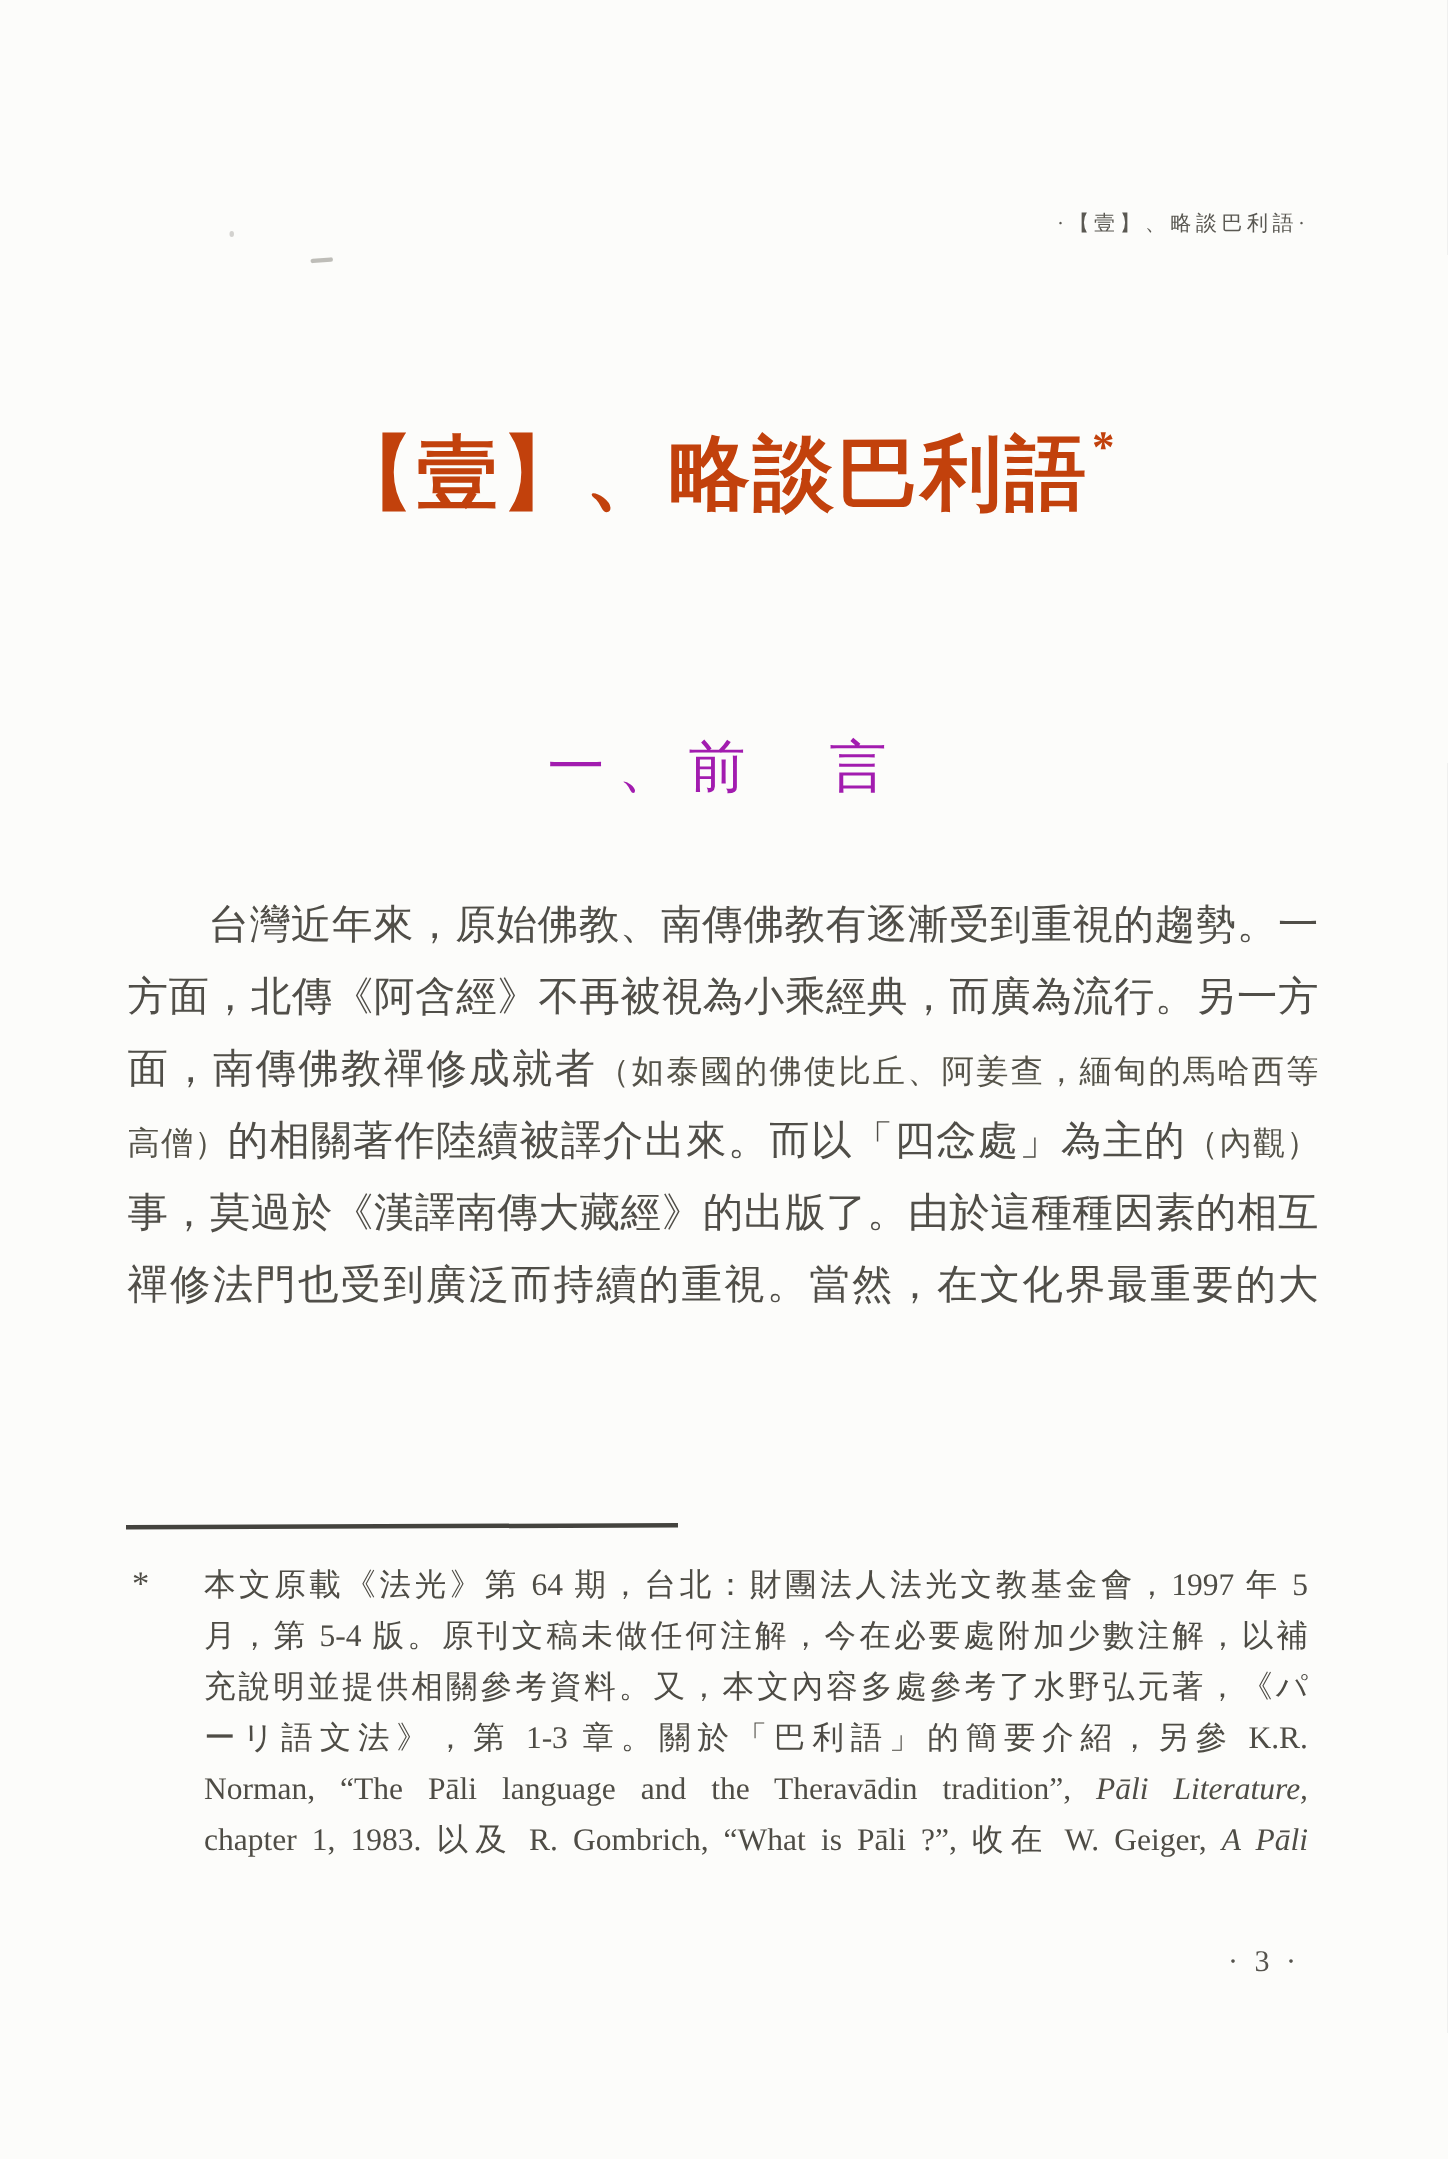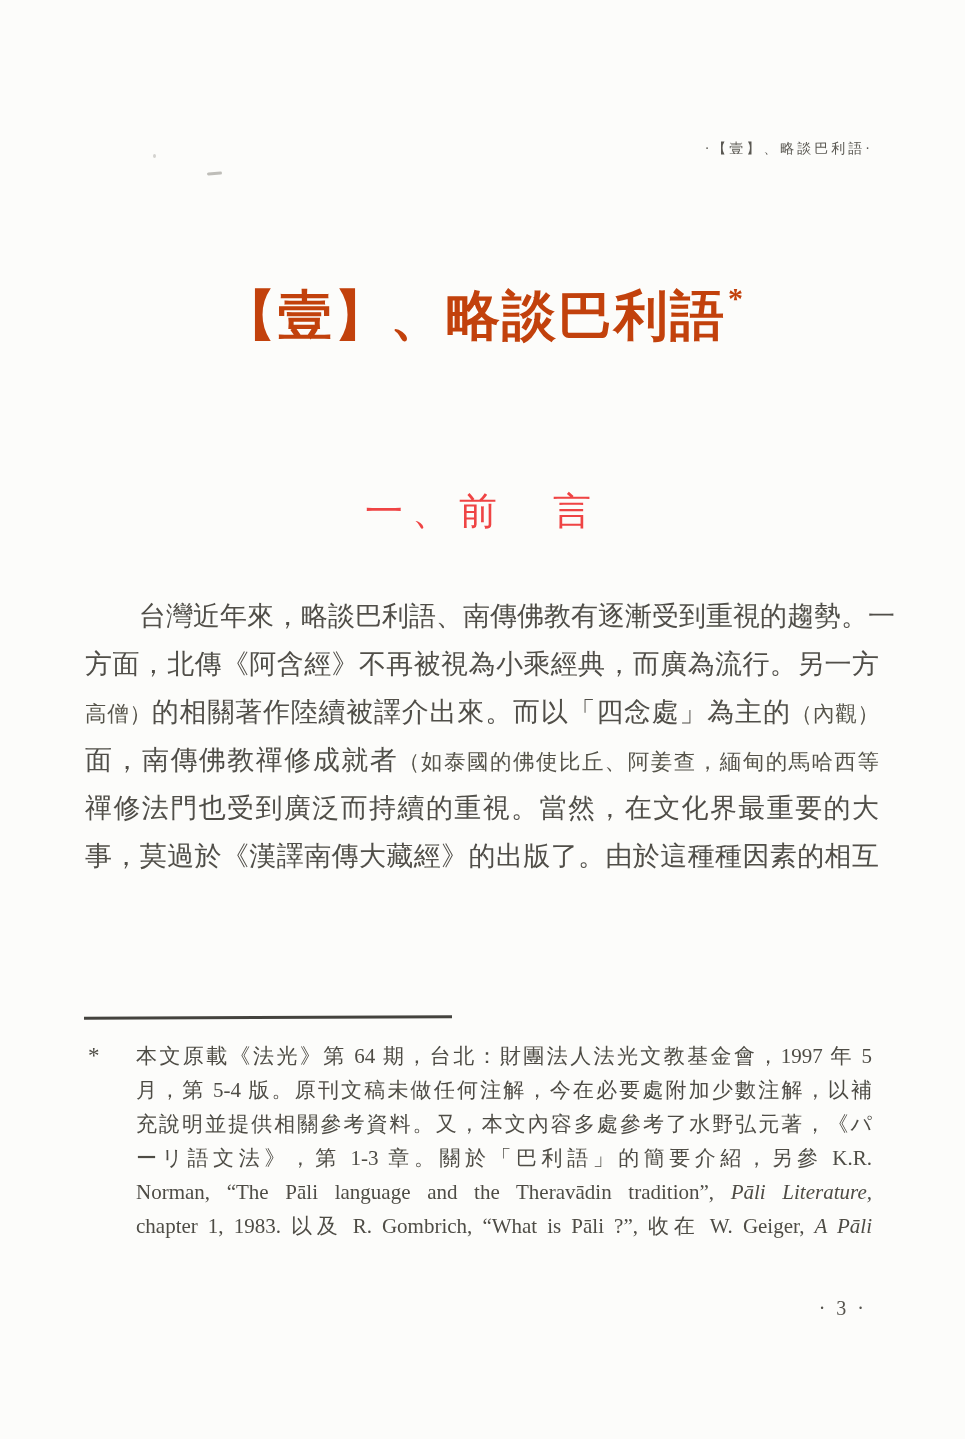--- a/index.html
+++ b/index.html
@@ -74,21 +74,21 @@
   
   .section-heading {
     position: absolute;
     top: 486px;
     left: 0;
     width: 100%;
     text-align: center;
     font-size: 38px;
     font-weight: normal;
     letter-spacing: 9px;
-    color: #ef4444;
+    color: #a21caf;
     white-space: nowrap;
   }
 
   
   .body-block {
     position: absolute;
     top: 594px;
     left: 85px;
     width: 794px;
     font-size: 27px;
@@ -159,26 +159,26 @@
   <div class="running-header">·【壹】、略談巴利語·</div>
 
   <div class="artifact-dash"></div>
   <div class="artifact-speck"></div>
 
   <h1 class="doc-title"><span>【壹】、略談巴利語</span><span class="fn-mark-sup">*</span></h1>
 
   <h2 class="section-heading">一、前　言</h2>
 
   <div class="body-block">
-    <div class="body-line indent"><span>台灣近年來，略談巴利語、南傳佛教有逐漸受到重視的趨勢。一</span></div>
+    <div class="body-line indent"><span>台灣近年來，原始佛教、南傳佛教有逐漸受到重視的趨勢。一</span></div>
     <div class="body-line"><span>方面，北傳《阿含經》不再被視為小乘經典，而廣為流行。另一方</span></div>
+    <div class="body-line"><span>面，南傳佛教禪修成就者</span><span class="annotation">（如泰國的佛使比丘、阿姜查，緬甸的馬哈西等</span></div>
     <div class="body-line"><span class="annotation">高僧）</span><span>的相關著作陸續被譯介出來。而以「四念處」為主的</span><span class="annotation">（內觀）</span></div>
-    <div class="body-line"><span>面，南傳佛教禪修成就者</span><span class="annotation">（如泰國的佛使比丘、阿姜查，緬甸的馬哈西等</span></div>
+    <div class="body-line"><span>事，莫過於《漢譯南傳大藏經》的出版了。由於這種種因素的相互</span></div>
     <div class="body-line"><span>禪修法門也受到廣泛而持續的重視。當然，在文化界最重要的大</span></div>
-    <div class="body-line"><span>事，莫過於《漢譯南傳大藏經》的出版了。由於這種種因素的相互</span></div>
   </div>
 
   <div class="footnote-rule"></div>
 
   <div class="footnote-block">
     <span class="fn-marker">*</span>
     <div class="fn-line"><span>本文原載《法光》第 64 期，台北：財團法人法光文教基金會，1997 年 5</span></div>
     <div class="fn-line"><span>月，第 5-4 版。原刊文稿未做任何注解，今在必要處附加少數注解，以補</span></div>
     <div class="fn-line"><span>充說明並提供相關參考資料。又，本文內容多處參考了水野弘元著，《パ</span></div>
     <div class="fn-line"><span>ーリ語文法》，第 1-3 章。關於「巴利語」的簡要介紹，另參 K.R.</span></div>

